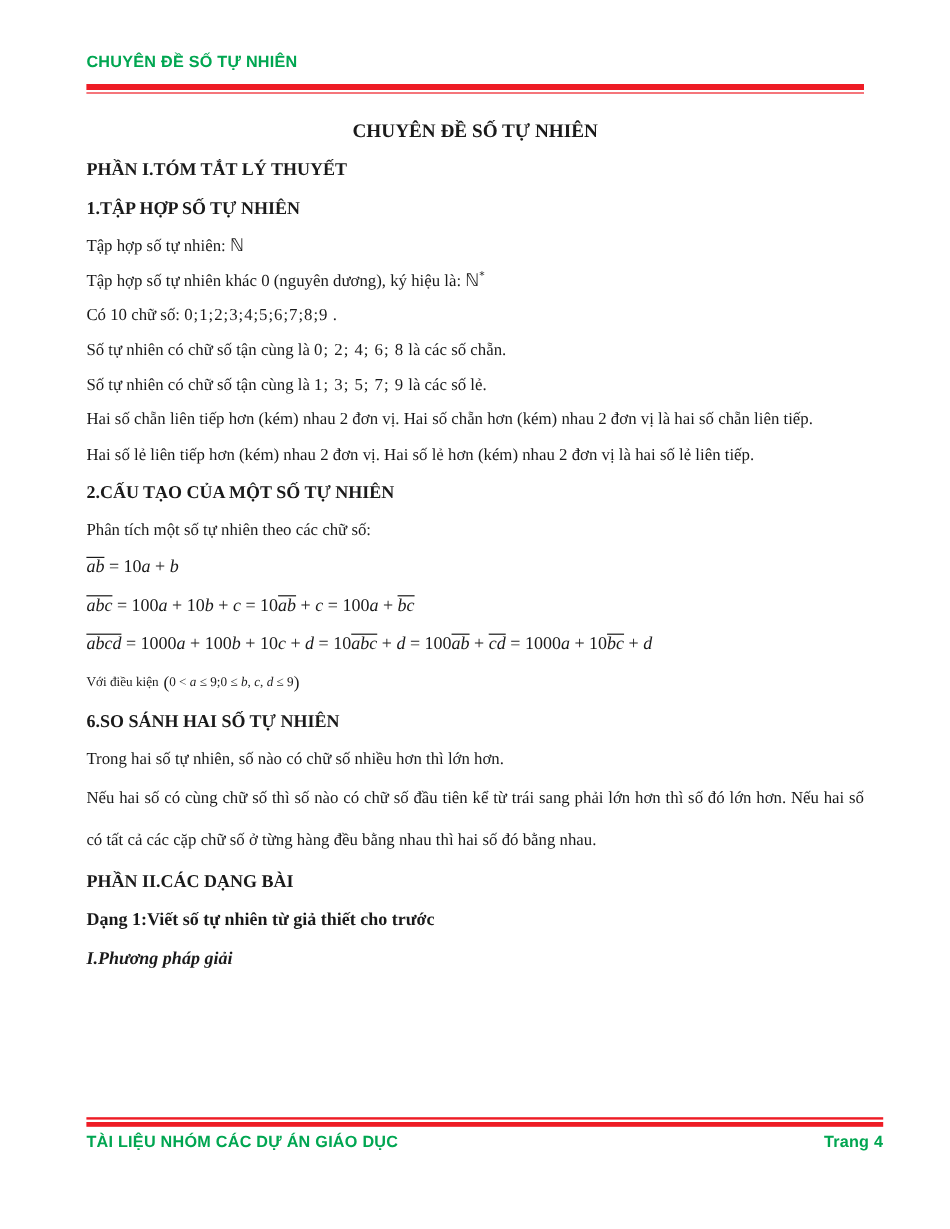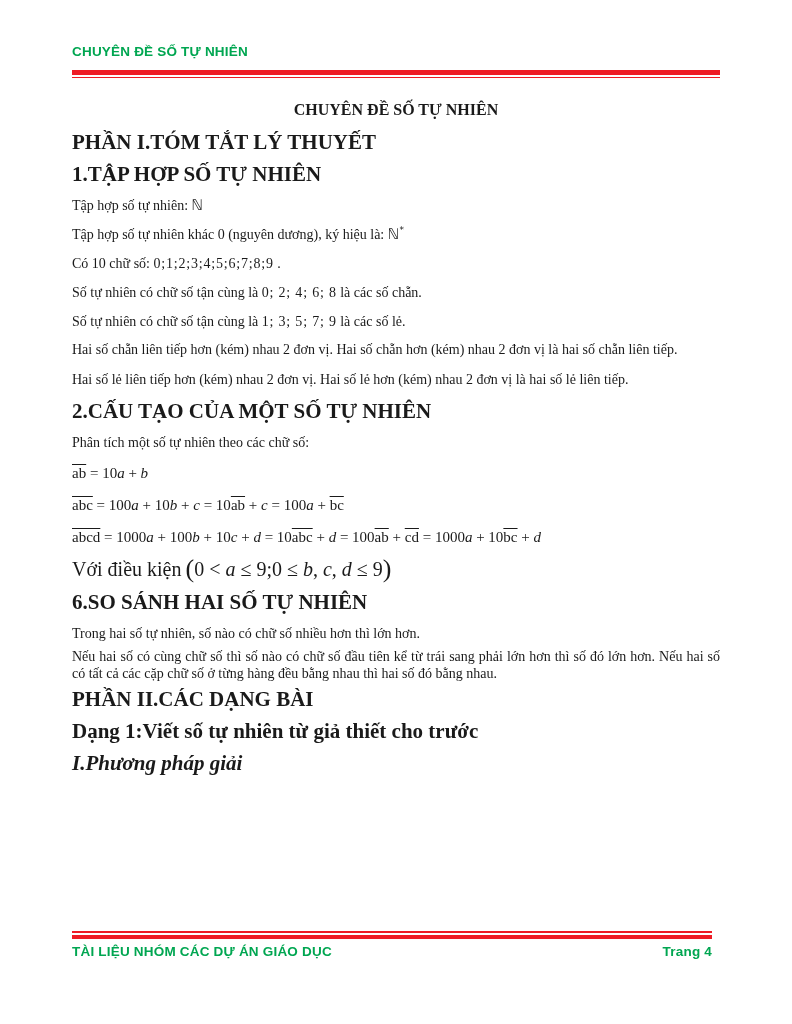--- a/index.html
+++ b/index.html
@@ -17,50 +17,50 @@
   .running-header .hdr-text {
     font-family:"Liberation Sans","DejaVu Sans",sans-serif;
     font-weight:bold; font-size:13.5px; letter-spacing:.2px;
   }
   .rule { margin-top:11px; }
   .rule .bar   { height:4.5px; }
   .rule .gap   { height:2px; background:transparent; }
   .rule .thin  { height:1.5px; }
 
   
-  .running-footer { position:absolute; left:72px; right:80px; top:931px; }
+  .running-footer { position:absolute; left:72px; right:56px; top:931px; }
   .rule-f .thin { height:1.5px; }
   .rule-f .gap  { height:2px; }
   .rule-f .bar  { height:4.5px; }
   .footer-row {
     display:flex; justify-content:space-between; margin-top:5px;
     font-family:"Liberation Sans","DejaVu Sans",sans-serif;
     font-weight:bold; font-size:13.5px; letter-spacing:.2px;
   }
 
   
   .content { position:absolute; left:72px; right:72px; top:92px; font-size:14px; }
 
   .doc-title { text-align:center; font-weight:bold; font-size:16px;
                line-height:29px; margin:3px 0 4px; }
-  .h  { font-weight:bold; font-size:21px; line-height:29px; margin:3px 0 2px; }
+  .h  { font-weight:bold; font-size:15px; line-height:29px; margin:3px 0 2px; }
   .h-wide { font-size:15.5px; }
   .h-italic { font-style:italic; }
   .p  { line-height:29px; }
   .pj { line-height:27.5px; text-align:justify; margin-bottom:1px; }
-  .pj2 { line-height:17px; text-align:justify; margin-bottom:1px; }
+  .pj2 { line-height:35px; text-align:justify; margin-bottom:1px; }
 
   .mathtext { letter-spacing:.8px; }
   .dstruck  { font-family:"DejaVu Sans",sans-serif; font-size:14.5px; font-weight:normal; }
   .dstruck sup { font-size:9px; vertical-align:super; line-height:0; }
 
   .f { line-height:32px; font-size:15px; white-space:nowrap; }
   .seg-n  { font-style:normal; }
   .seg-i  { font-style:italic; }
-  .seg-oi { text-decoration:overline; text-decoration-thickness:1px; }
+  .seg-oi { font-style:italic; text-decoration:overline; text-decoration-thickness:1px; }
   .seg-big{ font-size:1.3em; vertical-align:-1px; }
   .cond-label { font-style:normal; margin-right:4px; }
 </style>
 </head>
 <body>
 
 <div class="page">
 
   <div class="running-header">
     <div class="hdr-text green-text" style="color: rgb(0, 166, 81);">CHUYÊN ĐỀ SỐ TỰ NHIÊN</div>
@@ -109,21 +109,21 @@
     <div class="pj">Hai số chẵn liên tiếp hơn (kém) nhau 2 đơn vị. Hai số chẵn hơn (kém) nhau 2 đơn vị là hai số chẵn liên tiếp.</div>
     <div class="p">Hai số lẻ liên tiếp hơn (kém) nhau 2 đơn vị. Hai số lẻ hơn (kém) nhau 2 đơn vị là hai số lẻ liên tiếp.</div>
 
     <div class="h">2.CẤU TẠO CỦA MỘT SỐ TỰ NHIÊN</div>
     <div class="p">Phân tích một số tự nhiên theo các chữ số:</div>
 
     <div class="f"><span class="seg-oi">ab</span><span class="seg-n"> = 10</span><span class="seg-i">a</span><span class="seg-n"> + </span><span class="seg-i">b</span></div>
     <div class="f"><span class="seg-oi">abc</span><span class="seg-n"> = 100</span><span class="seg-i">a</span><span class="seg-n"> + 10</span><span class="seg-i">b</span><span class="seg-n"> + </span><span class="seg-i">c</span><span class="seg-n"> = 10</span><span class="seg-oi">ab</span><span class="seg-n"> + </span><span class="seg-i">c</span><span class="seg-n"> = 100</span><span class="seg-i">a</span><span class="seg-n"> + </span><span class="seg-oi">bc</span></div>
     <div class="f"><span class="seg-oi">abcd</span><span class="seg-n"> = 1000</span><span class="seg-i">a</span><span class="seg-n"> + 100</span><span class="seg-i">b</span><span class="seg-n"> + 10</span><span class="seg-i">c</span><span class="seg-n"> + </span><span class="seg-i">d</span><span class="seg-n"> = 10</span><span class="seg-oi">abc</span><span class="seg-n"> + </span><span class="seg-i">d</span><span class="seg-n"> = 100</span><span class="seg-oi">ab</span><span class="seg-n"> + </span><span class="seg-oi">cd</span><span class="seg-n"> = 1000</span><span class="seg-i">a</span><span class="seg-n"> + 10</span><span class="seg-oi">bc</span><span class="seg-n"> + </span><span class="seg-i">d</span></div>
 
-    <div class="f" style="font-size:20px;">
+    <div class="f" style="font-size:11px;">
       <span class="cond-label">Với điều kiện</span><span><span class="seg-big">(</span><span class="seg-n">0 &lt; </span><span class="seg-i">a</span><span class="seg-n"> ≤ 9;0 ≤ </span><span class="seg-i">b</span><span class="seg-n">, </span><span class="seg-i">c</span><span class="seg-n">, </span><span class="seg-i">d</span><span class="seg-n"> ≤ 9</span><span class="seg-big">)</span></span>
     </div>
 
     <div class="h">6.SO SÁNH HAI SỐ TỰ NHIÊN</div>
     <div class="p">Trong hai số tự nhiên, số nào có chữ số nhiều hơn thì lớn hơn.</div>
     <div class="pj2">Nếu hai số có cùng chữ số thì số nào có chữ số đầu tiên kể từ trái sang phải lớn hơn thì số đó lớn hơn. Nếu hai số có tất cả các cặp chữ số ở từng hàng đều bằng nhau thì hai số đó bằng nhau.</div>
 
     <div class="h">PHẦN II.CÁC DẠNG BÀI</div>
     <div class="h">Dạng 1:Viết số tự nhiên từ giả thiết cho trước</div>
     <div class="h h-italic">I.Phương pháp giải</div>

